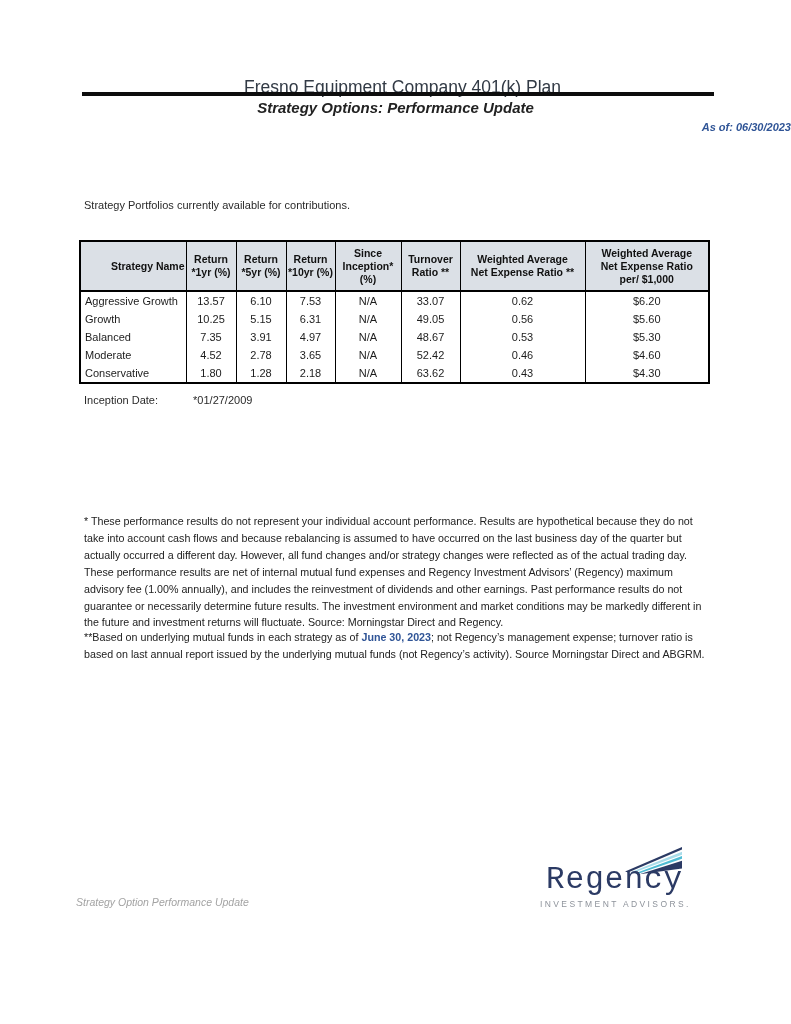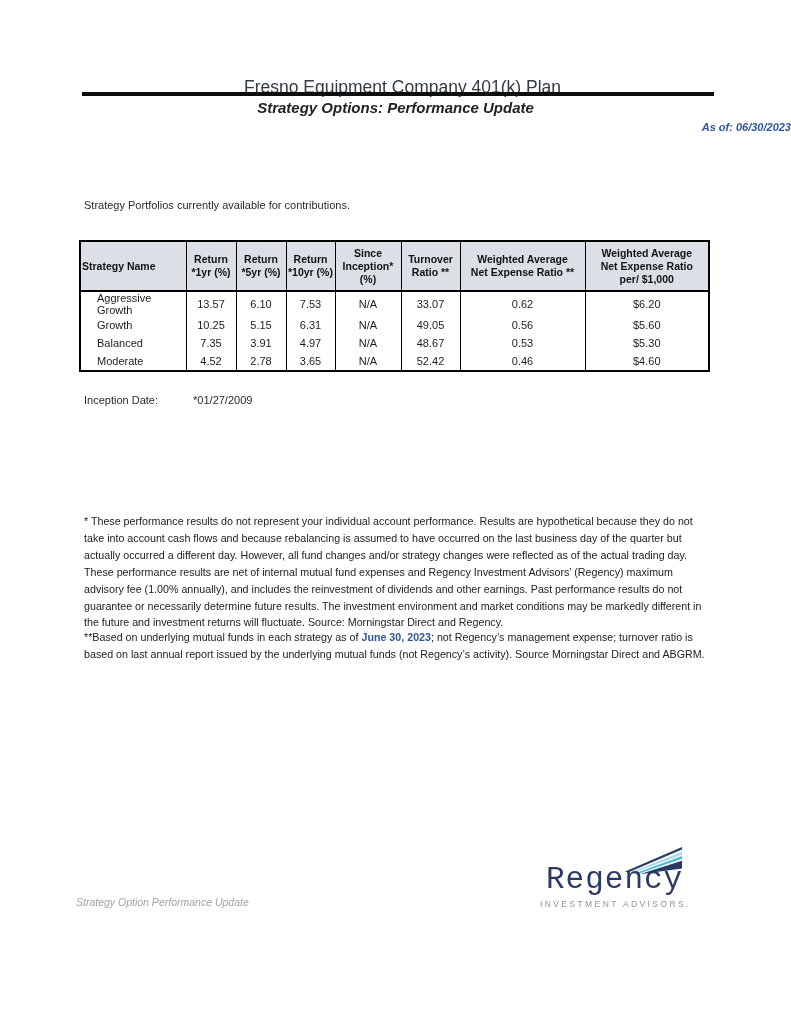--- a/index.html
+++ b/index.html
@@ -47,27 +47,27 @@
   }
   .perf-table th{
     background:#dbe0e6;
     border-left:1px solid #000;border-right:1px solid #000;
     border-bottom:2.5px solid #000;
     font-size:10.5px;font-weight:700;color:#111;
     text-align:center;vertical-align:middle;
     white-space:pre-line;line-height:13px;
     height:44px;padding:2px 1px;
   }
-  .perf-table th.col-name{text-align:left;}
+  .perf-table th.col-name{text-align:right;}
   .perf-table td{
     border-left:1px solid #000;border-right:1px solid #000;
     height:18px;padding:0 2px;
     text-align:center;color:#1c1c1c;font-size:11px;
   }
-  .perf-table td.cell-name{text-align:left;padding-left:16px;}
+  .perf-table td.cell-name{text-align:left;padding-left:4px;}
   
   .inception-row{
     position:absolute;top:394px;left:84px;
     font-size:11px;color:#2a2a2a;
   }
   .inception-row .lbl{display:inline-block;width:106px;}
   
   .disclaimer-1{
     position:absolute;top:513px;left:84px;width:628px;
     font-size:10.7px;line-height:16.9px;color:#222;margin:0;
@@ -175,20 +175,30 @@
       <tr>
         <td class="cell-name">Moderate</td>
         <td>4.52</td>
         <td>2.78</td>
         <td>3.65</td>
         <td>N/A</td>
         <td>52.42</td>
         <td>0.46</td>
         <td>$4.60</td>
       </tr>
+      <tr>
+        <td class="cell-name">Conservative</td>
+        <td>1.80</td>
+        <td>1.28</td>
+        <td>2.18</td>
+        <td>N/A</td>
+        <td>63.62</td>
+        <td>0.43</td>
+        <td>$4.30</td>
+      </tr>
     </tbody>
   </table>
 
   <div class="inception-row">
     <span class="lbl">Inception Date:</span>
     <span>*01/27/2009</span>
   </div>
 
   <p class="disclaimer-1">* These performance results do not represent your individual account performance.  Results are hypothetical because they do not take into account cash flows and because rebalancing is assumed to have occurred on the last business day of the quarter but actually occurred a different day.  However, all fund changes and/or strategy changes were reflected as of the actual trading day. These performance results are net of internal mutual fund expenses and Regency Investment Advisors’ (Regency) maximum advisory fee (1.00% annually), and includes the reinvestment of dividends and other earnings.  Past performance results do not guarantee or necessarily determine future results.  The investment environment and market conditions may be markedly different in the future and investment returns will fluctuate. Source: Morningstar Direct and Regency.</p>
 

